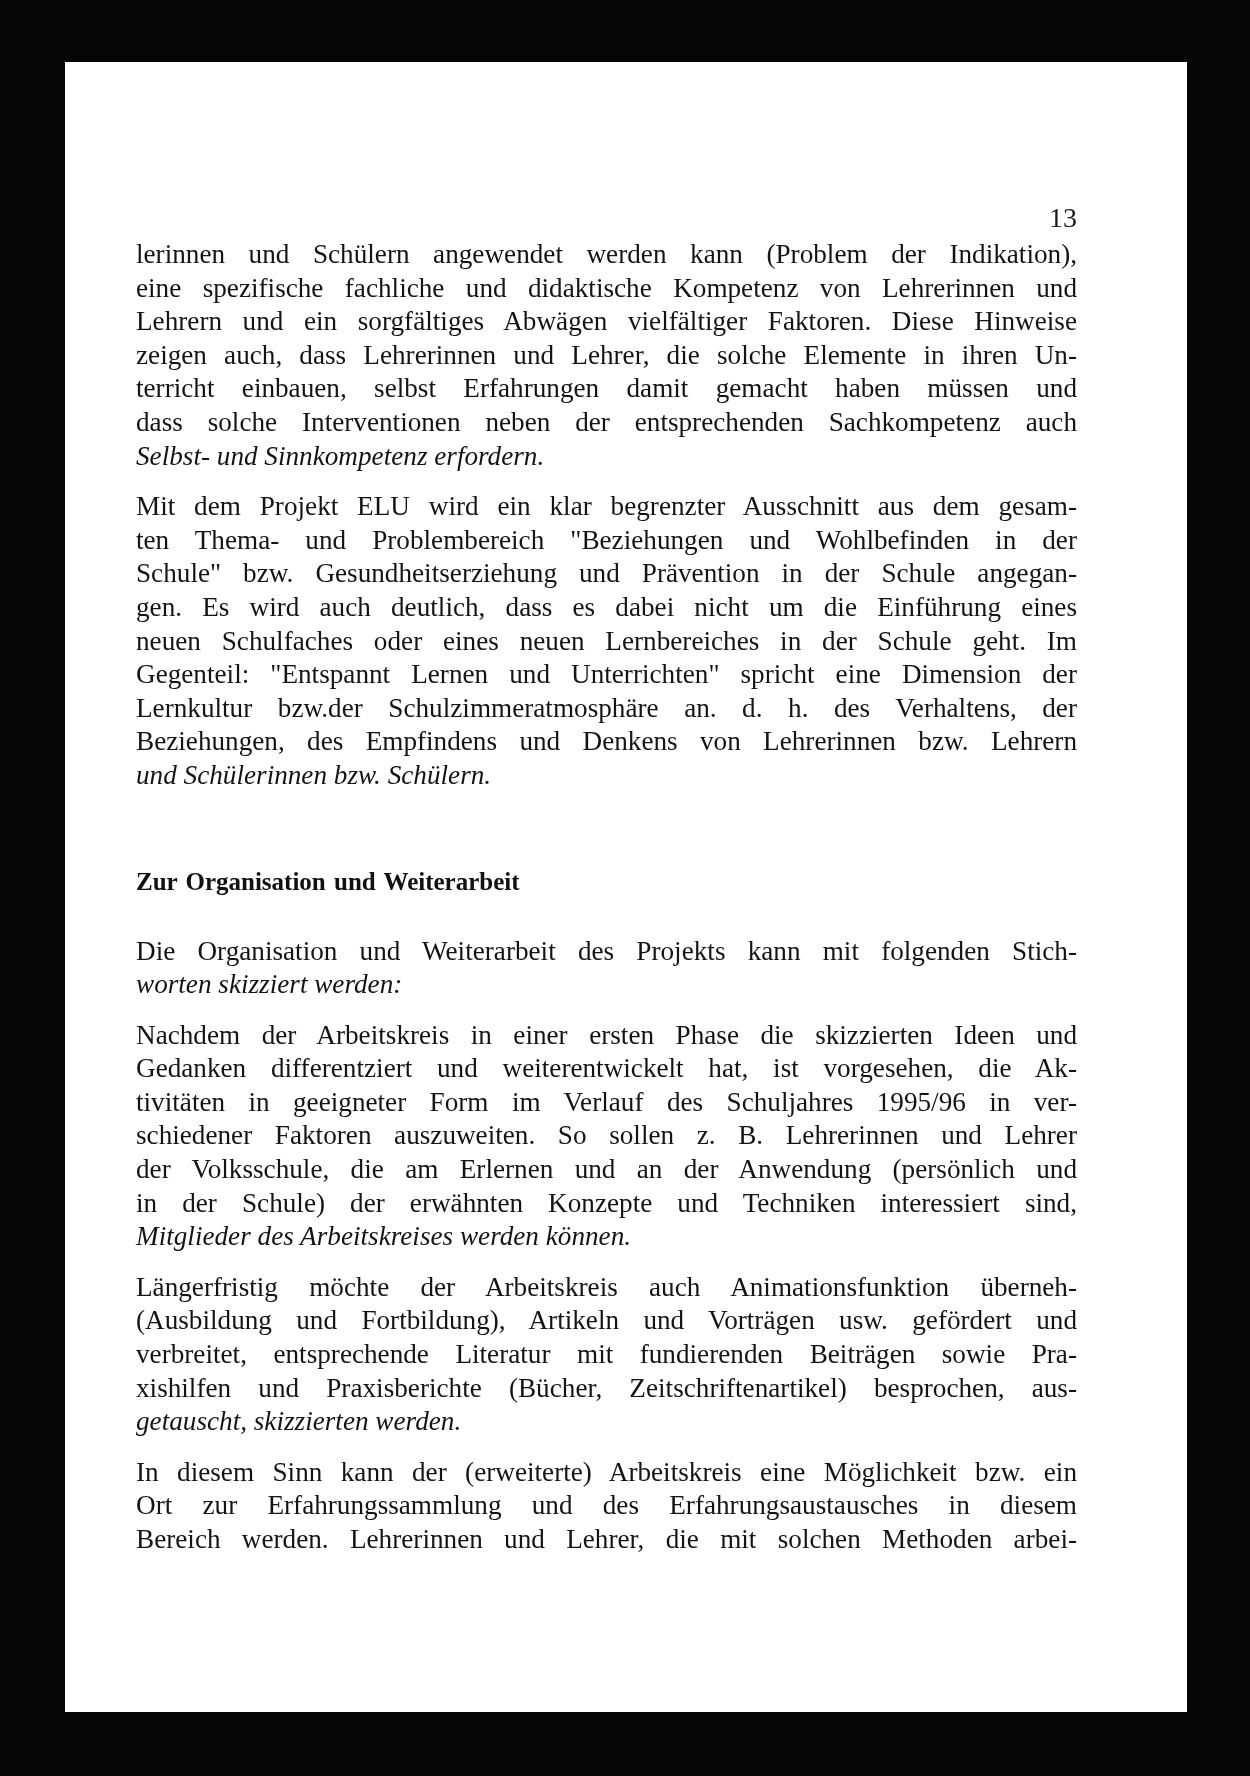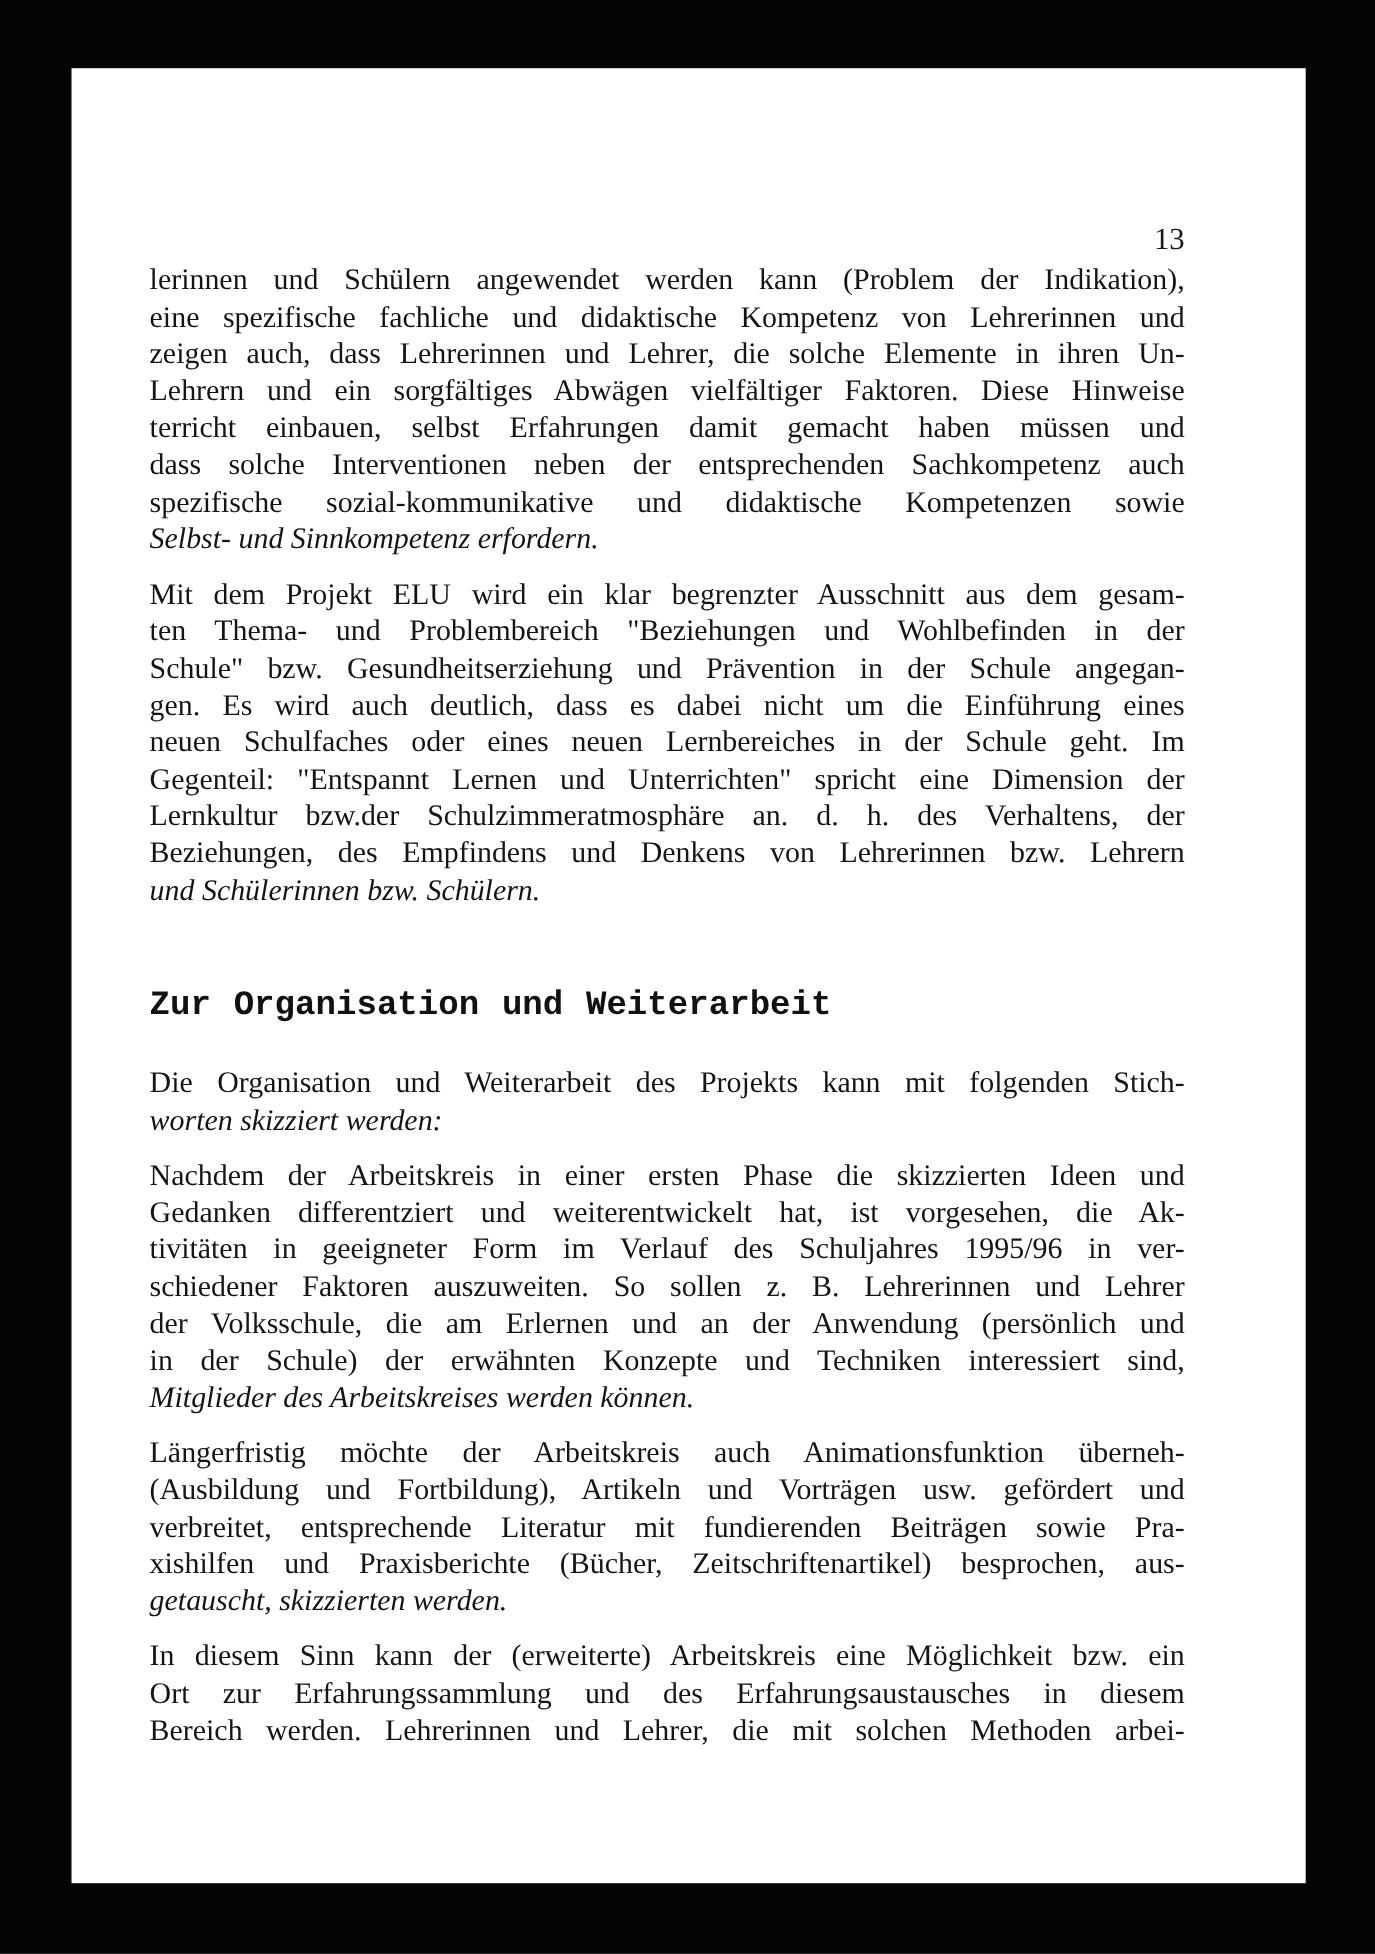--- a/index.html
+++ b/index.html
@@ -53,45 +53,44 @@
     text-align-last: justify;
     white-space: nowrap;
     height: 33.6px;
     overflow: visible;
   }
   .content .line.last {
     text-align-last: left;
     font-style: italic;
   }
   .content h2 {
-    font-family: Liberation Mono, monospace;
-    font-size: 31px;
+    font-family: Liberation Serif, serif;
+    font-size: 25px;
     font-weight: bold;
     margin: 72px 0 36px 0;
     line-height: 34px;
     color: #111;
     word-spacing: 2px;
   }
 </style>
 </head>
 <body>
 
 <div class="page">
   <p class="page-number">13</p>
 
   <div class="content">
     <div id="before-heading">
         <p>
           <span class="line">lerinnen und Schülern angewendet werden kann (Problem der Indikation),</span>
           <span class="line">eine spezifische fachliche und didaktische Kompetenz von Lehrerinnen und</span>
+          <span class="line">Lehrern und ein sorgfältiges Abwägen vielfältiger Faktoren. Diese Hinweise</span>
           <span class="line">zeigen auch, dass Lehrerinnen und Lehrer, die solche Elemente in ihren Un-</span>
-          <span class="line">Lehrern und ein sorgfältiges Abwägen vielfältiger Faktoren. Diese Hinweise</span>
           <span class="line">terricht einbauen, selbst Erfahrungen damit gemacht haben müssen und</span>
           <span class="line">dass solche Interventionen neben der entsprechenden Sachkompetenz auch</span>
-          <span class="line">spezifische sozial-kommunikative und didaktische Kompetenzen sowie</span>
           <span class="line last">Selbst- und Sinnkompetenz erfordern.</span>
         </p>
         <p>
           <span class="line">Mit dem Projekt ELU wird ein klar begrenzter Ausschnitt aus dem gesam-</span>
           <span class="line">ten Thema- und Problembereich "Beziehungen und Wohlbefinden in der</span>
           <span class="line">Schule" bzw. Gesundheitserziehung und Prävention in der Schule angegan-</span>
           <span class="line">gen. Es wird auch deutlich, dass es dabei nicht um die Einführung eines</span>
           <span class="line">neuen Schulfaches oder eines neuen Lernbereiches in der Schule geht. Im</span>
           <span class="line">Gegenteil: "Entspannt Lernen und Unterrichten" spricht eine Dimension der</span>
           <span class="line">Lernkultur bzw.der Schulzimmeratmosphäre an. d. h. des Verhaltens, der</span>

